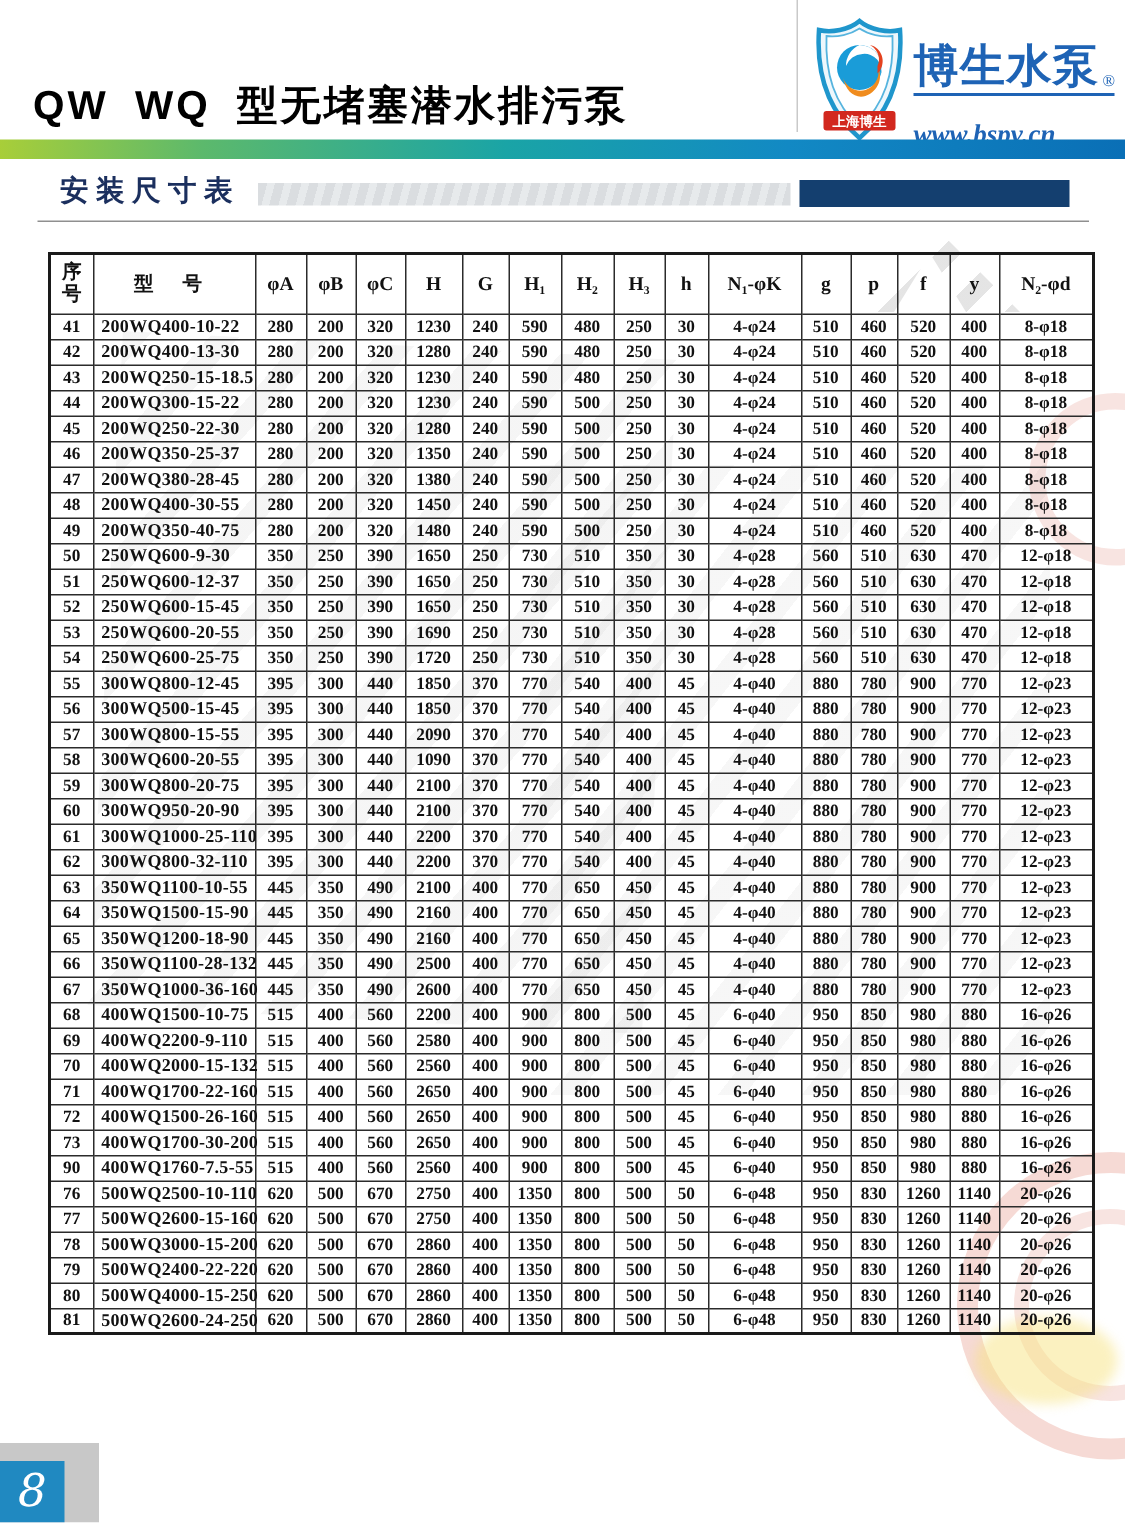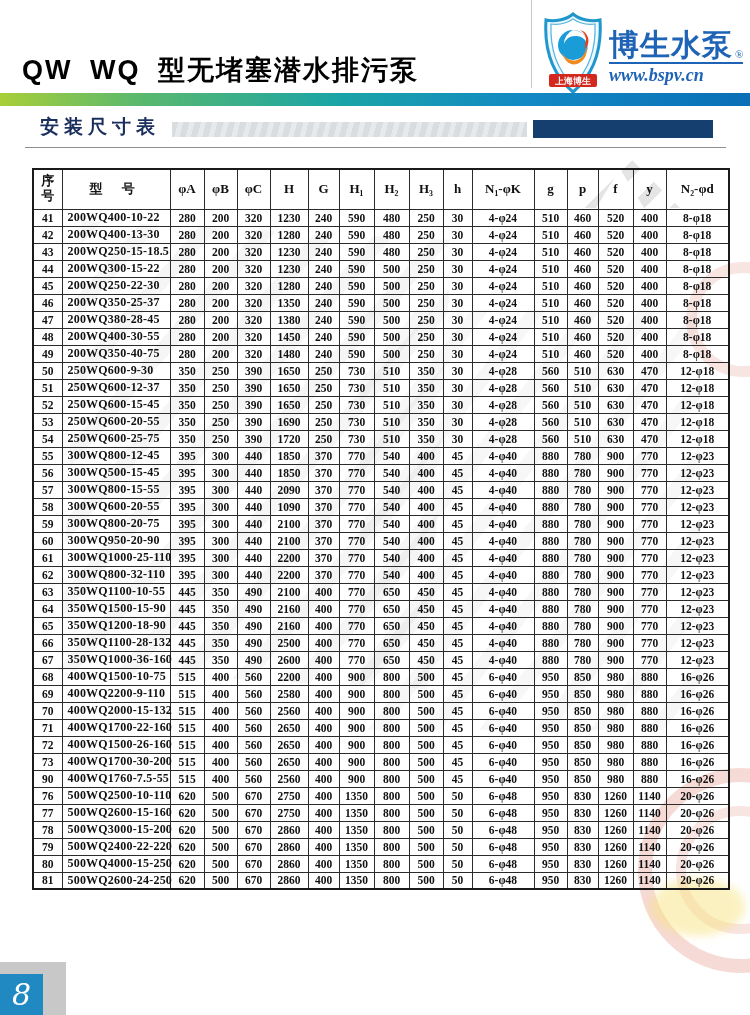--- a/index.html
+++ b/index.html
@@ -25,21 +25,21 @@
   .logo-texts { margin-left:5px; padding-top:18px; }
   .brand-row { display:flex; align-items:flex-end; line-height:1; }
   .brand-name {
     font-family:"Liberation Sans","DejaVu Sans",sans-serif;
     font-size:30px; font-weight:bold; color:#1e63b5; letter-spacing:1px; white-space:nowrap;
   }
   .brand-reg { font-size:11px; color:#1e63b5; margin-left:2px; margin-top:-6px; }
   .brand-url {
     font-family:"Liberation Serif","DejaVu Serif",serif;
     font-style:italic; font-weight:bold; font-size:18px; color:#1e63b5;
-    border-top:2px solid #1e63b5; margin-top:2px; padding-top:1px; white-space:nowrap;
+    border-top:2px solid #1e63b5; margin-top:2px; padding-top:15px; white-space:nowrap;
   }
   .grad-bar {
     position:absolute; left:0; top:93px; width:750px; height:13px;
     background:linear-gradient(90deg,#a8ce39 0%,#5cb96c 18%,#1aa4a6 45%,#1289c4 70%,#0a6fb6 100%);
   }
 
   
   .section-title {
     position:absolute; left:40px; top:114px;
     font-family:Liberation Serif, serif;

